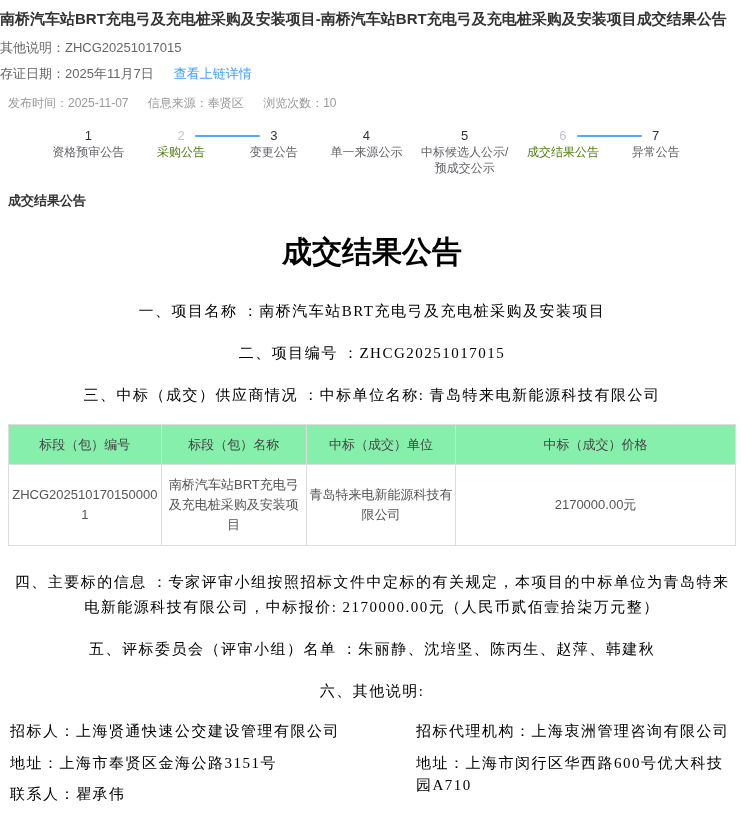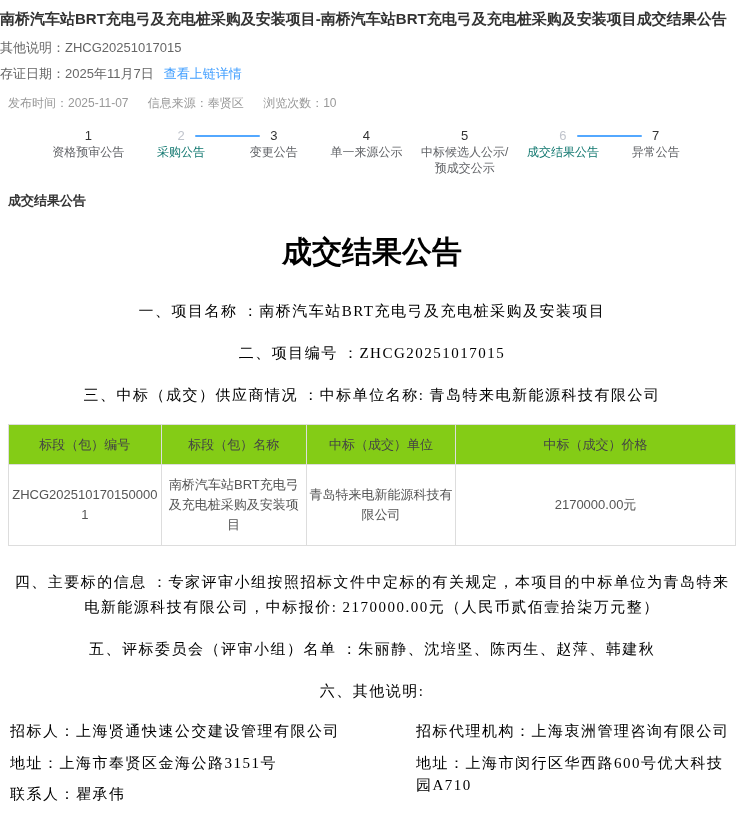--- a/index.html
+++ b/index.html
@@ -18,21 +18,21 @@
   .hdr-title {
     font-size: 15px;
     font-weight: bold;
     color: #333;
     white-space: nowrap;
     letter-spacing: 0;
     padding-top: 2px;
   }
   .hdr-meta1 { margin-top: 10px; font-size: 13px; color: #666; }
   .hdr-meta2 { margin-top: 8px; font-size: 13px; color: #666; }
-  .chain-link { color: #409eff; text-decoration: none; margin-left: 10px; cursor: pointer; }
+  .chain-link { color: #409eff; text-decoration: none; margin-left: 20px; cursor: pointer; }
   .hdr-meta3 { margin-top: 12px; font-size: 12px; color: #999; }
   .hdr-meta3 span { margin: 0 8px; }
 
   
   .steps {
     display: flex;
     padding: 0 42px;
     margin-top: 16px;
   }
   .step {
@@ -50,21 +50,21 @@
   .step.dim .step-num { color: #c0c4cc; }
   .step-label {
     display: block;
     margin-top: 0;
     font-size: 12px;
     color: #606266;
     line-height: 16px;
     padding: 0 4px;
     cursor: default;
   }
-  .step.active .step-label { color: #0f766e; cursor: pointer; }
+  .step.active .step-label { color: #4d7c0f; cursor: pointer; }
   .connector {
     position: absolute;
     top: 7px;
     left: calc(50% + 14px);
     width: calc(100% - 28px);
     height: 2px;
     background: #53a8ff;
     border-radius: 1px;
   }
 
@@ -106,21 +106,21 @@
   table.result th, table.result td {
     border: 1px solid #ddd;
     font-size: 13px;
     text-align: center;
     vertical-align: middle;
     color: #555;
     font-weight: normal;
     line-height: 20px;
   }
   table.result th {
-    background: #84cc16;
+    background: #86efac;
     height: 40px;
     padding: 6px 4px;
     color: #444;
   }
   table.result td { padding: 10px 2px; height: 62px; word-break: break-all; }
   .col1 { width: 21%; } .col2 { width: 20%; } .col3 { width: 20.5%; } .col4 { width: 38.5%; }
 
   
   .contacts {
     display: flex;

